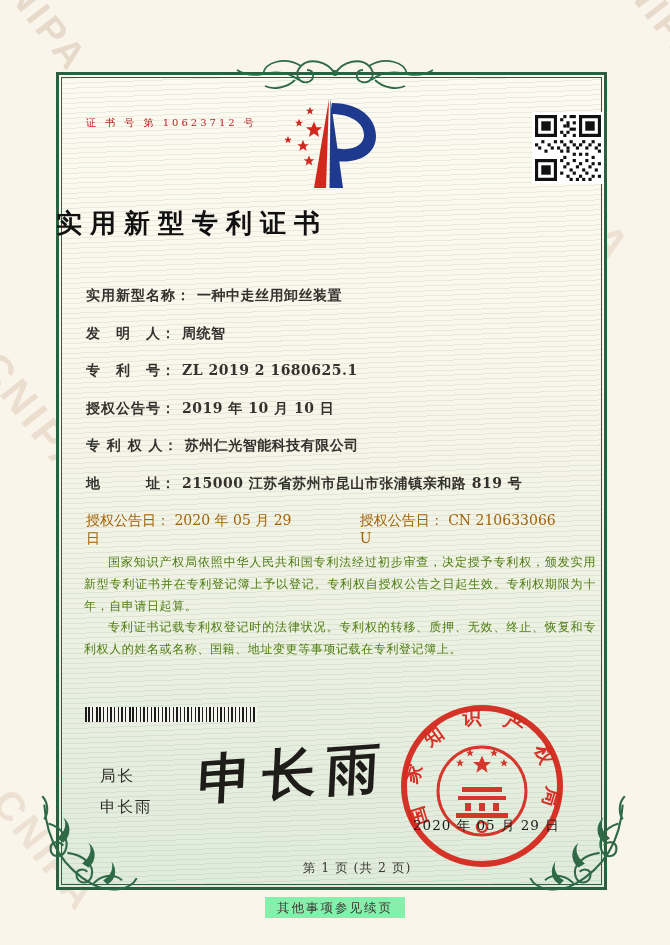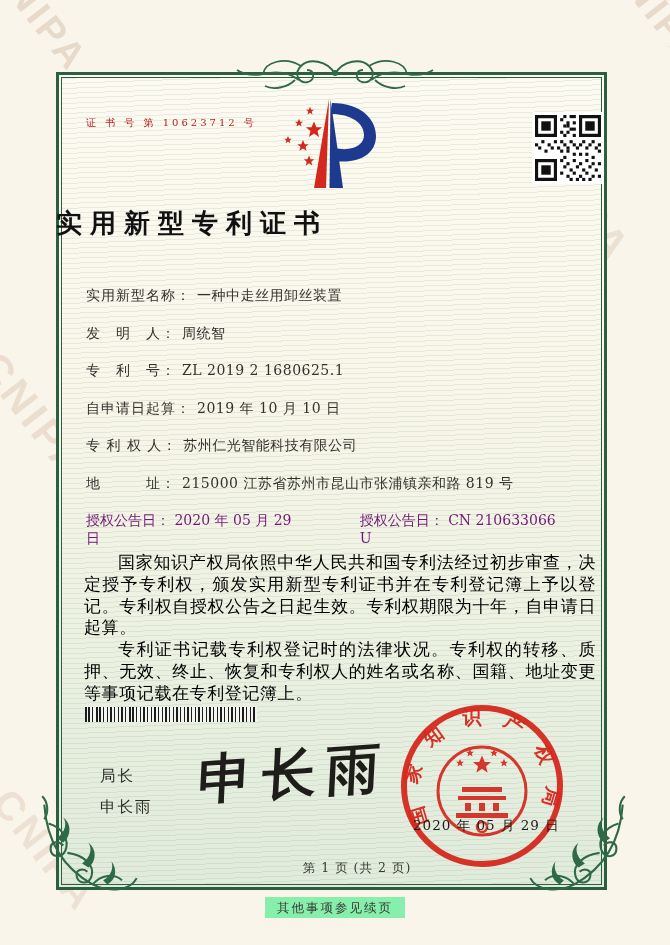--- a/index.html
+++ b/index.html
@@ -47,30 +47,30 @@
   .logo { position:absolute; left:272px; top:96px; width:122px; height:100px; z-index:4; }
   .qr   { position:absolute; left:532px; top:112px; width:72px; height:72px; z-index:4;
           background:#fff; padding:3px; box-sizing:border-box; }
   .title {
     position:absolute; left:56px; top:206px; width:551px; z-index:4;
     text-align:left; font-size:26px; font-weight:bold;
     letter-spacing:8px; color:#111;
   }
   
   .fields { position:absolute; left:86px; top:287px; width:480px; z-index:4; }
-  .frow { display:flex; height:37.5px; align-items:flex-start; font-size:14px; color:#34322e; }
+  .frow { display:flex; height:37.5px; align-items:flex-start; font-size:14px; color:#34322e;font-weight:bold; }
   .frow .lab { white-space:nowrap; letter-spacing:1px; }
   .frow .val { white-space:nowrap; letter-spacing:0.5px; margin-left:6px; }
-  .grant-row { display:flex; font-size:14px; color:#701a75; }
+  .grant-row { display:flex; font-size:14px; color:#a16207; }
   .grant-row .half2 { margin-left:56px; }
   
   .body-text {
     position:absolute; left:84px; top:552px; width:512px; z-index:4;
-    font-size:17px; line-height:21.8px; text-align:justify;
-    color:#000000; letter-spacing:0.6px;font-family:Liberation Serif, serif;
+    font-size:12px; line-height:21.8px; text-align:justify;
+    color:#4d7c0f; letter-spacing:0.6px;font-family:Liberation Serif, serif;
   }
   .body-text p { margin:0; text-indent:2em; }
   
   .barcode {
     position:absolute; left:85px; top:707px; width:172px; height:15px; z-index:4;
     background:repeating-linear-gradient(90deg,
       #1c1c1c 0 1.5px, #f5f5f0 1.5px 3px,
       #1c1c1c 3px 5.5px, #f5f5f0 5.5px 7px,
       #1c1c1c 7px 8px,  #f5f5f0 8px 11px);
   }
@@ -267,21 +267,21 @@
     </div>
     <div class="frow">
       <span class="lab">发　明　人：</span>
       <span class="val">周统智</span>
     </div>
     <div class="frow">
       <span class="lab">专　利　号：</span>
       <span class="val">ZL 2019 2 1680625.1</span>
     </div>
     <div class="frow">
-      <span class="lab">自申请日起算：</span>
+      <span class="lab">授权公告号：</span>
       <span class="val">2019 年 10 月 10 日</span>
     </div>
     <div class="frow">
       <span class="lab">专 利 权 人：</span>
       <span class="val">苏州仁光智能科技有限公司</span>
     </div>
     <div class="frow">
       <span class="lab">地　　　址：</span>
       <span class="val">215000 江苏省苏州市昆山市张浦镇亲和路 819 号</span>
     </div>

